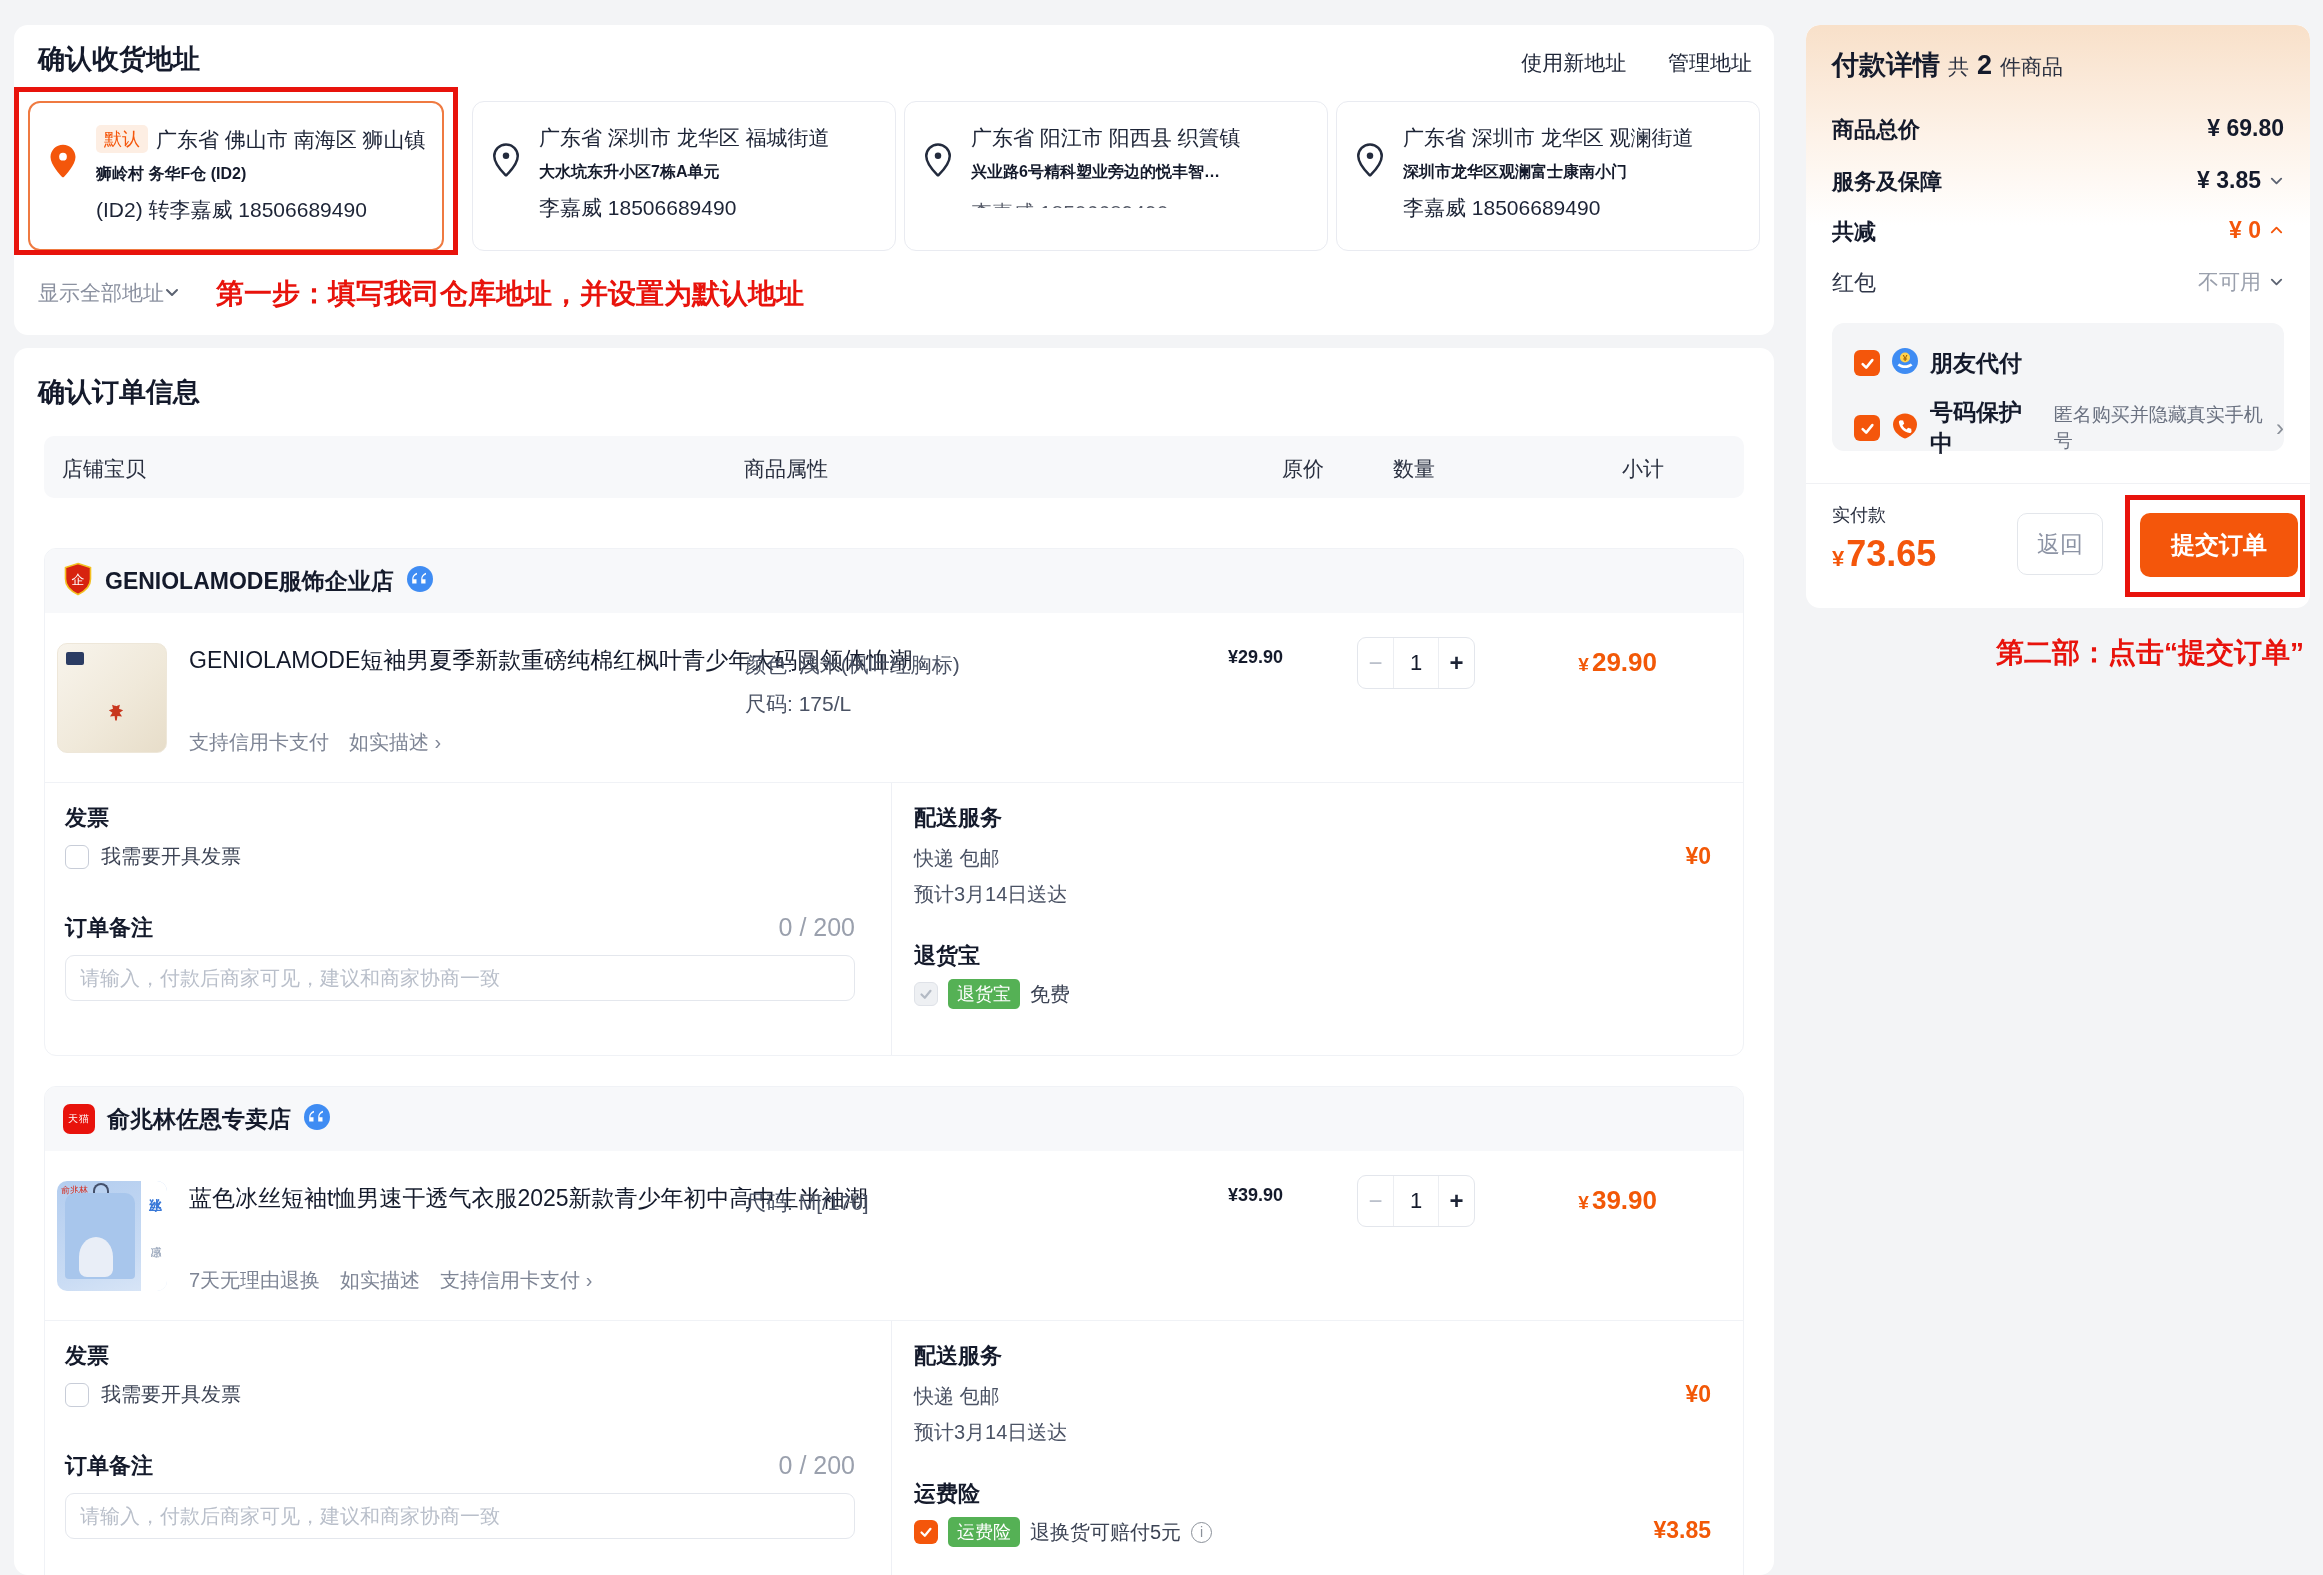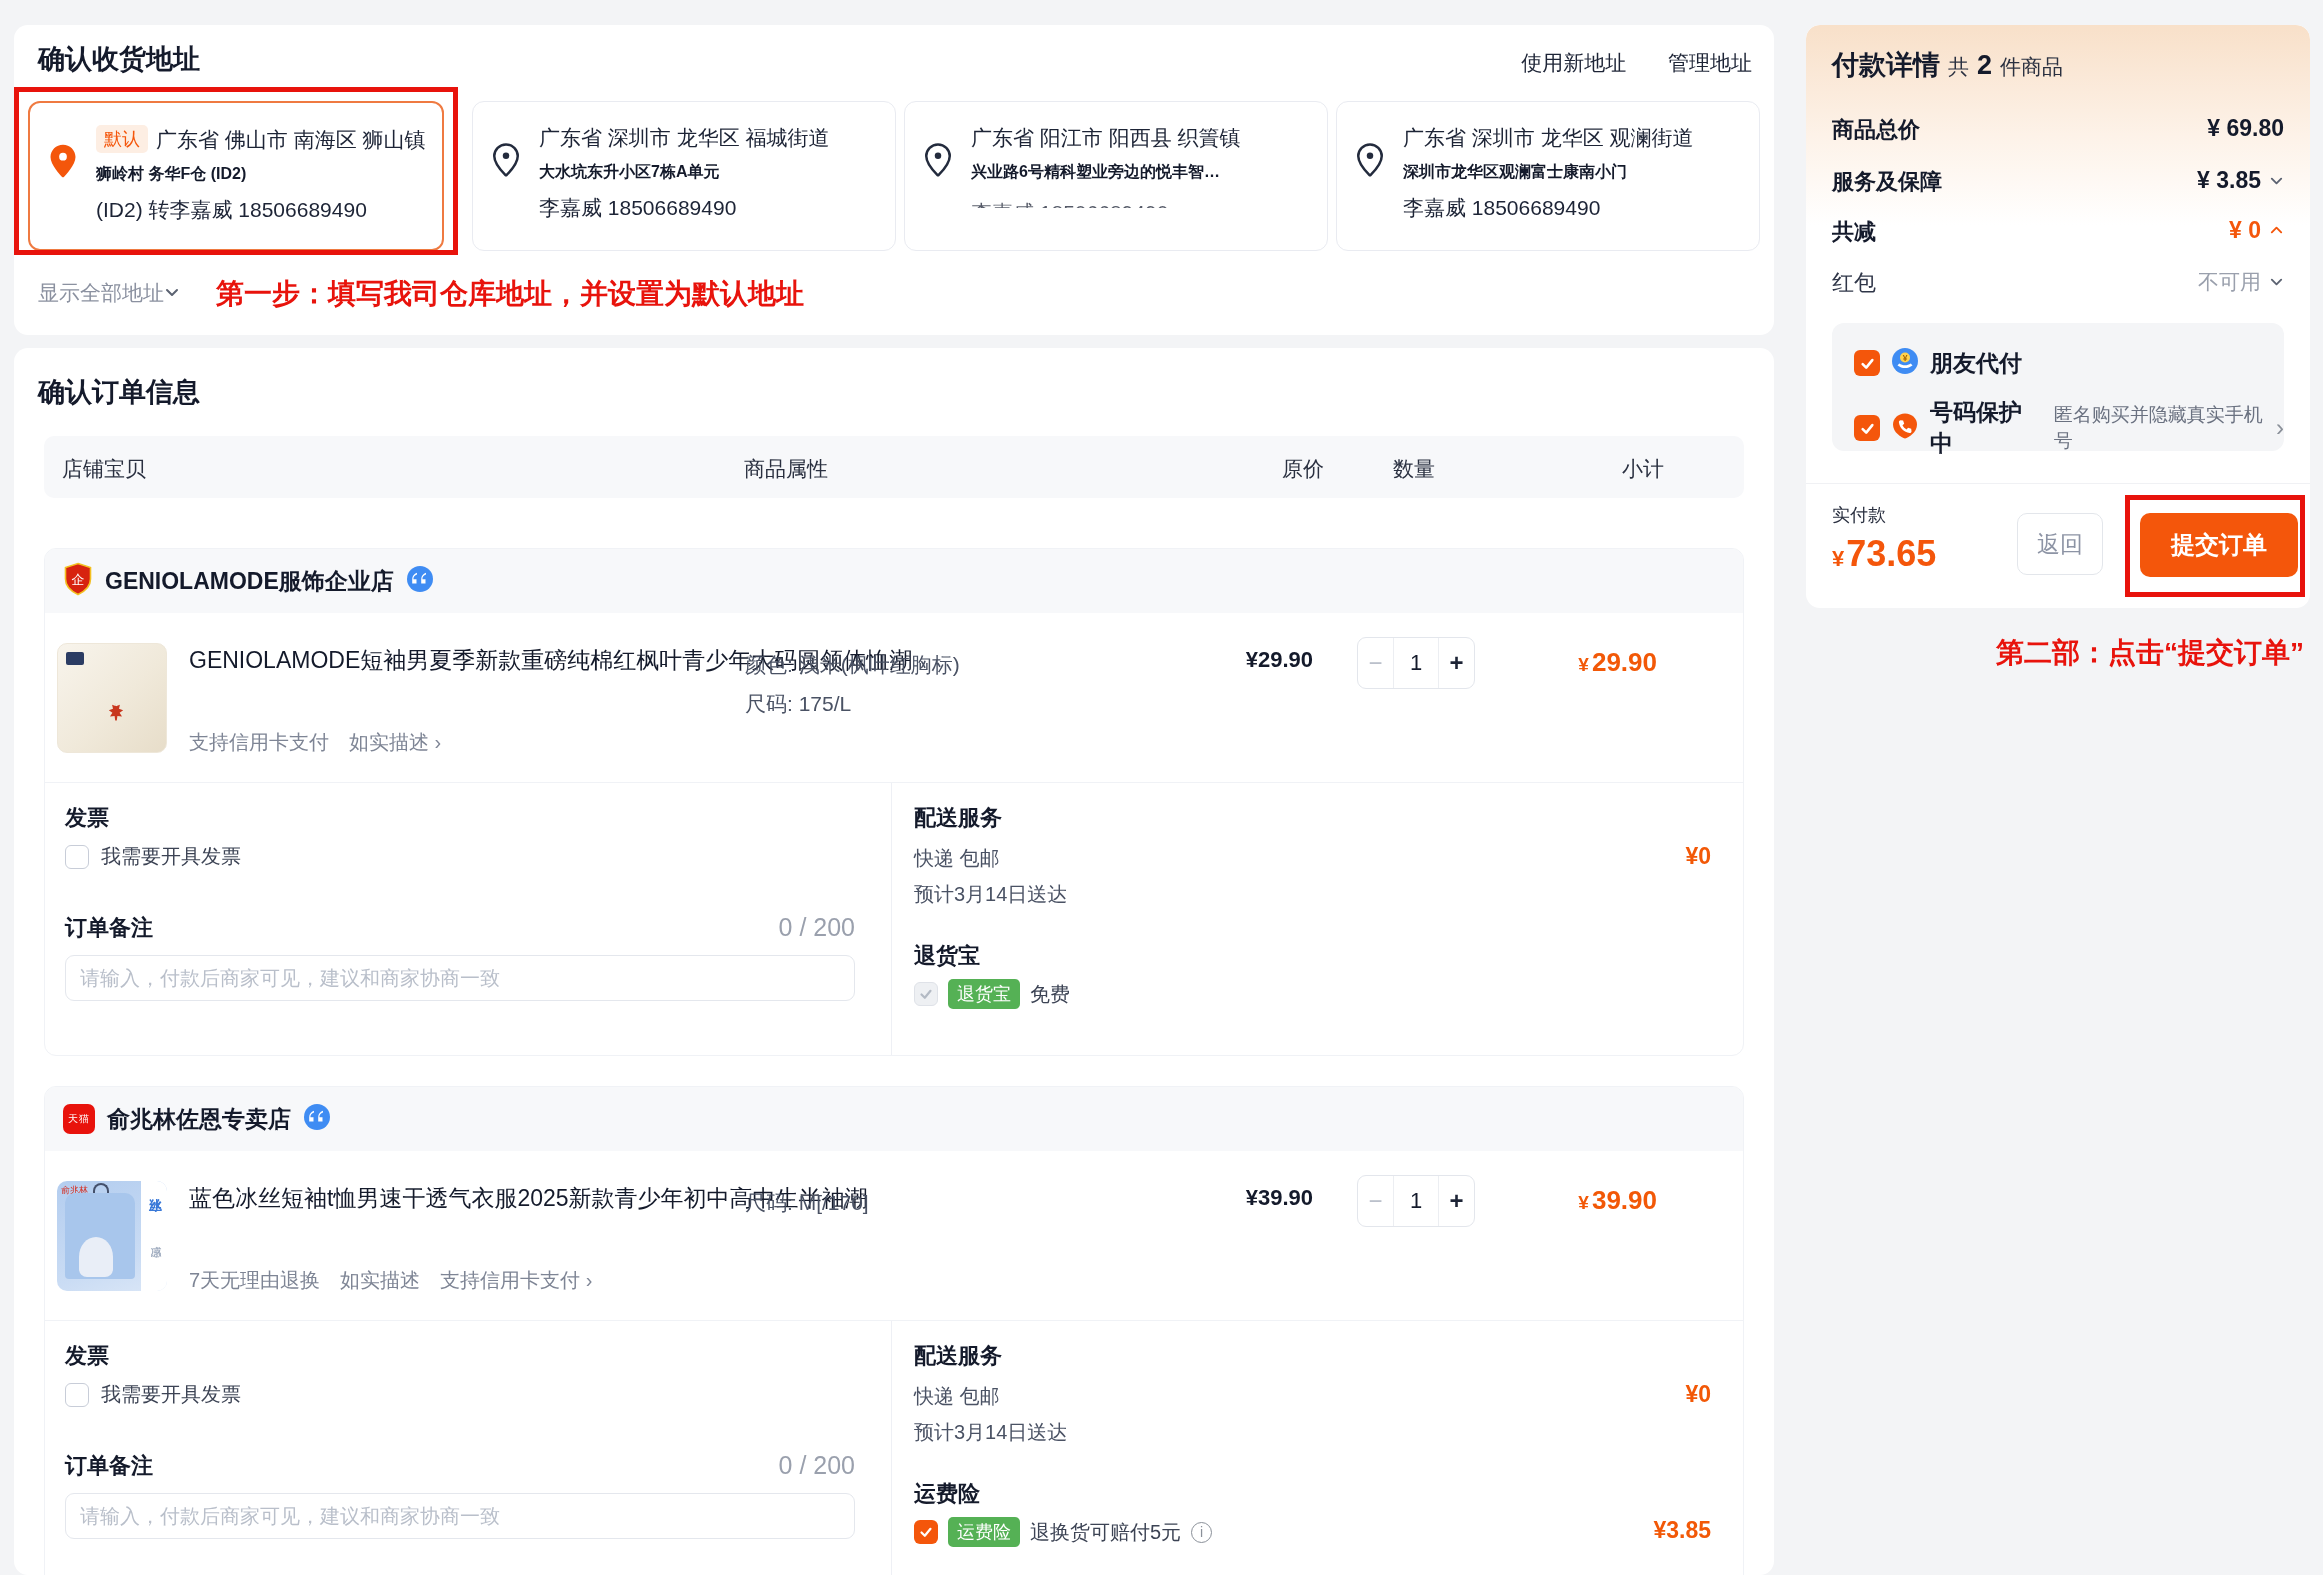--- a/index.html
+++ b/index.html
@@ -54,21 +54,21 @@
   .pimg2 .strip { position:absolute; right:0; top:0; bottom:0; width:26px; background:#fff; }
   .pimg2 .vlabel { position:absolute; right:3px; top:6px; writing-mode:vertical-rl; font-size:13px; color:#3a79d8; font-weight:bold; }
   .pimg2 .vlabel2 { position:absolute; right:4px; top:56px; writing-mode:vertical-rl; font-size:11px; color:#9aa7bb; }
   .pimg2 .hanger { position:absolute; left:36px; top:2px; width:16px; height:10px; border:2px solid #44506b; border-bottom:none; border-radius:8px 8px 0 0; }
   .pimg2 .shirt { position:absolute; left:8px; top:12px; width:70px; height:86px; background:#a8c6ec; border-radius:10px 10px 4px 4px; }
   .pimg2 .figure { position:absolute; left:22px; top:56px; width:34px; height:40px; background:#e9eef7; border-radius:50% 50% 8px 8px; }
   .pimg2 .brand { position:absolute; left:4px; top:3px; font-size:9px; color:#d62a1c; }
   .p-title { position:absolute; left:144px; top:30px; width:760px; font-size:23px; line-height:35px; color:#141a2b; cursor:pointer; }
   .p-tags { position:absolute; left:144px; top:116px; font-size:20px; color:#7e8595; cursor:pointer; }
   .p-attr { position:absolute; left:700px; top:32px; font-size:21px; color:#4a5264; line-height:39px; }
-  .p-price { position:absolute; left:1148px; top:34px; width:120px; text-align:right; font-size:22px; font-weight:bold; }
+  .p-price { position:absolute; left:1118px; top:34px; width:120px; text-align:right; font-size:18px; font-weight:bold; }
   .stepper { position:absolute; left:1312px; top:24px; width:118px; height:52px; border:1px solid #e3e6ec; border-radius:9px; display:flex; background:#fff; }
   .stepper .sbtn { width:36px; border:none; background:transparent; font-size:24px; cursor:pointer; }
   .stepper .minus { color:#b8bec9; border-right:1px solid #eceef2; }
   .stepper .plus { color:#1d2436; border-left:1px solid #eceef2; font-weight:bold; }
   .stepper .qval { flex:1; text-align:center; line-height:50px; font-size:22px; }
   .p-sub { position:absolute; left:1460px; top:34px; width:152px; text-align:right; color:#f25807; font-weight:bold; }
   .p-sub .cur { font-size:19px; margin-right:3px; }
   .p-sub .amt { font-size:26px; }
 
   .store-foot { position:relative; height:272px; }

